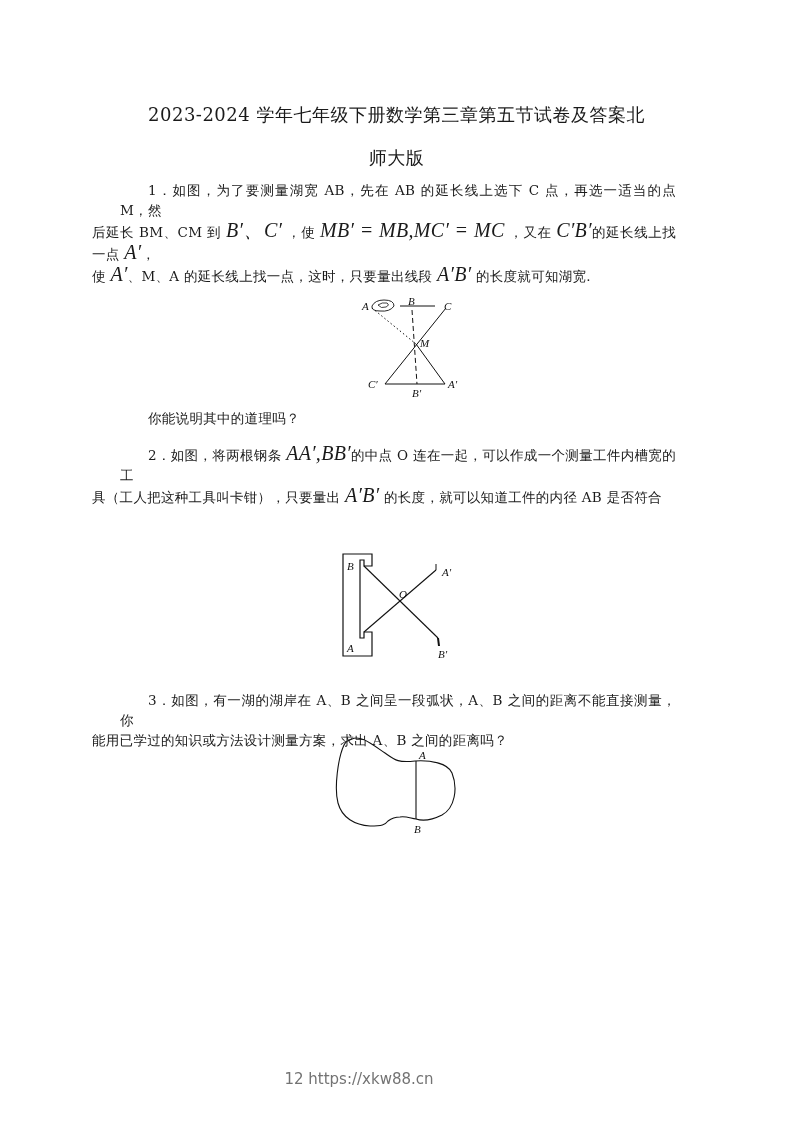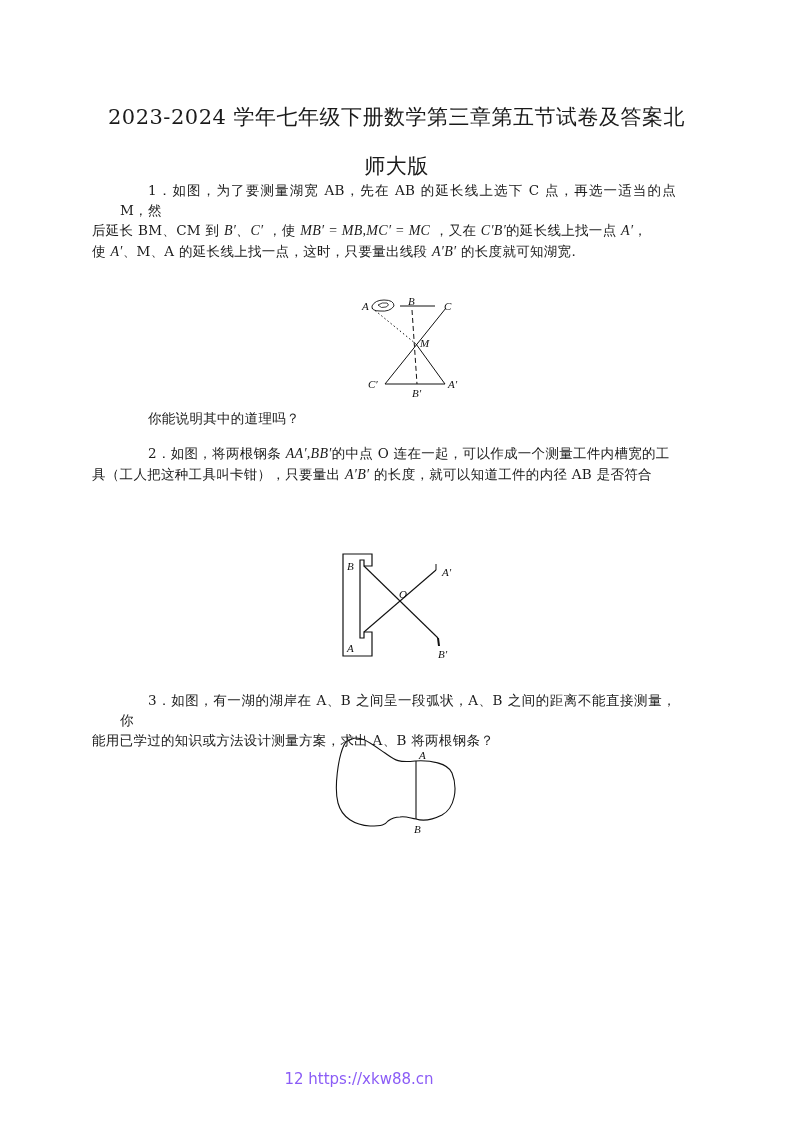--- a/index.html
+++ b/index.html
@@ -1,26 +1,26 @@
 <!DOCTYPE html>
 <html><head>
 <meta charset="utf-8">
 <style>
   html, body { margin:0; padding:0; background:#ffffff; }
   body { width:793px; height:1122px; position:relative; overflow:hidden;
          font-family:"DejaVu Serif","Liberation Serif",serif; color:#1a1a1a; }
-  .title { position:absolute; left:0; width:793px; text-align:center; font-size:21px; letter-spacing:0.5px; }
+  .title { position:absolute; left:0; width:793px; text-align:center; font-size:18px; letter-spacing:0.5px; }
   .t1 { top:103px; }
-  .t2 { top:146px;margin-top:6px; }
+  .t2 { top:146px; }
   .p { position:absolute; left:120px; width:556px; font-size:13.5px; line-height:20px; letter-spacing:0.3px; text-align:justify; }
   .indent { text-indent:28px; }
-  .m { font-family:"Liberation Serif","DejaVu Serif",serif; font-style:italic; font-size:14px; }
+  .m { font-family:"Liberation Serif","DejaVu Serif",serif; font-style:italic; font-size:20px; }
   .fig { position:absolute; }
   .footer { position:absolute; top:1070px; left:0; width:718px; text-align:center;
-            font-family:"DejaVu Sans","Liberation Sans",sans-serif; font-size:15px; color:#8b5cf6; }
+            font-family:"DejaVu Sans","Liberation Sans",sans-serif; font-size:15px; color:#737373; }
   svg text { font-family:"Liberation Serif",serif; font-style:italic; font-size:11px; fill:#111; }
 </style>
 </head>
 <body>
 
 <div class="title t1">2023-2024 学年七年级下册数学第三章第五节试卷及答案北</div>
 <div class="title t2">师大版</div>
 
 <div class="p indent" style="top:180px;">
   <span>1．</span><span>如图，为了要测量湖宽 AB，先在 AB 的延长线上选下 C 点，再选一适当的点 M，然</span><br>
@@ -88,21 +88,21 @@
   <line x1="98" y1="20" x2="98" y2="14" stroke="#111" stroke-width="1"></line>
   <text x="9" y="20">B</text>
   <text x="9" y="102">A</text>
   <text x="61" y="48">O</text>
   <text x="104" y="26">A′</text>
   <text x="100" y="108">B′</text>
 </svg>
 
 <div class="p indent" style="top:690px;">
   <span>3．</span><span>如图，有一湖的湖岸在 A、B 之间呈一段弧状，A、B 之间的距离不能直接测量，你</span><br>
-  <span style="display:inline-block;text-indent:0;margin-left:-28px;">能用已学过的知识或方法设计测量方案，求出 A、B 将两根钢条？</span>
+  <span style="display:inline-block;text-indent:0;margin-left:-28px;">能用已学过的知识或方法设计测量方案，求出 A、B 之间的距离吗？</span>
 </div>
 
 <svg class="fig" style="left:330px;top:733px;" width="140" height="105" viewBox="0 0 140 105">
   <path d="M22 6 C30 2 40 10 55 20 C65 27 68 30 85 28 C100 27 118 30 122 40 C128 55 125 75 112 82 C100 88 92 88 86 86 C80 85 75 83 70 84 C65 84 62 85 58 88 C55 92 52 93 40 93 C25 92 12 85 8 70 C4 55 8 25 14 12 C16 8 18 7 22 6 Z" fill="none" stroke="#111" stroke-width="1.1"></path>
   <line x1="86" y1="28" x2="86" y2="86" stroke="#111" stroke-width="1.1"></line>
   <text x="89" y="26">A</text>
   <text x="84" y="100">B</text>
 </svg>
 
 <div class="footer">

